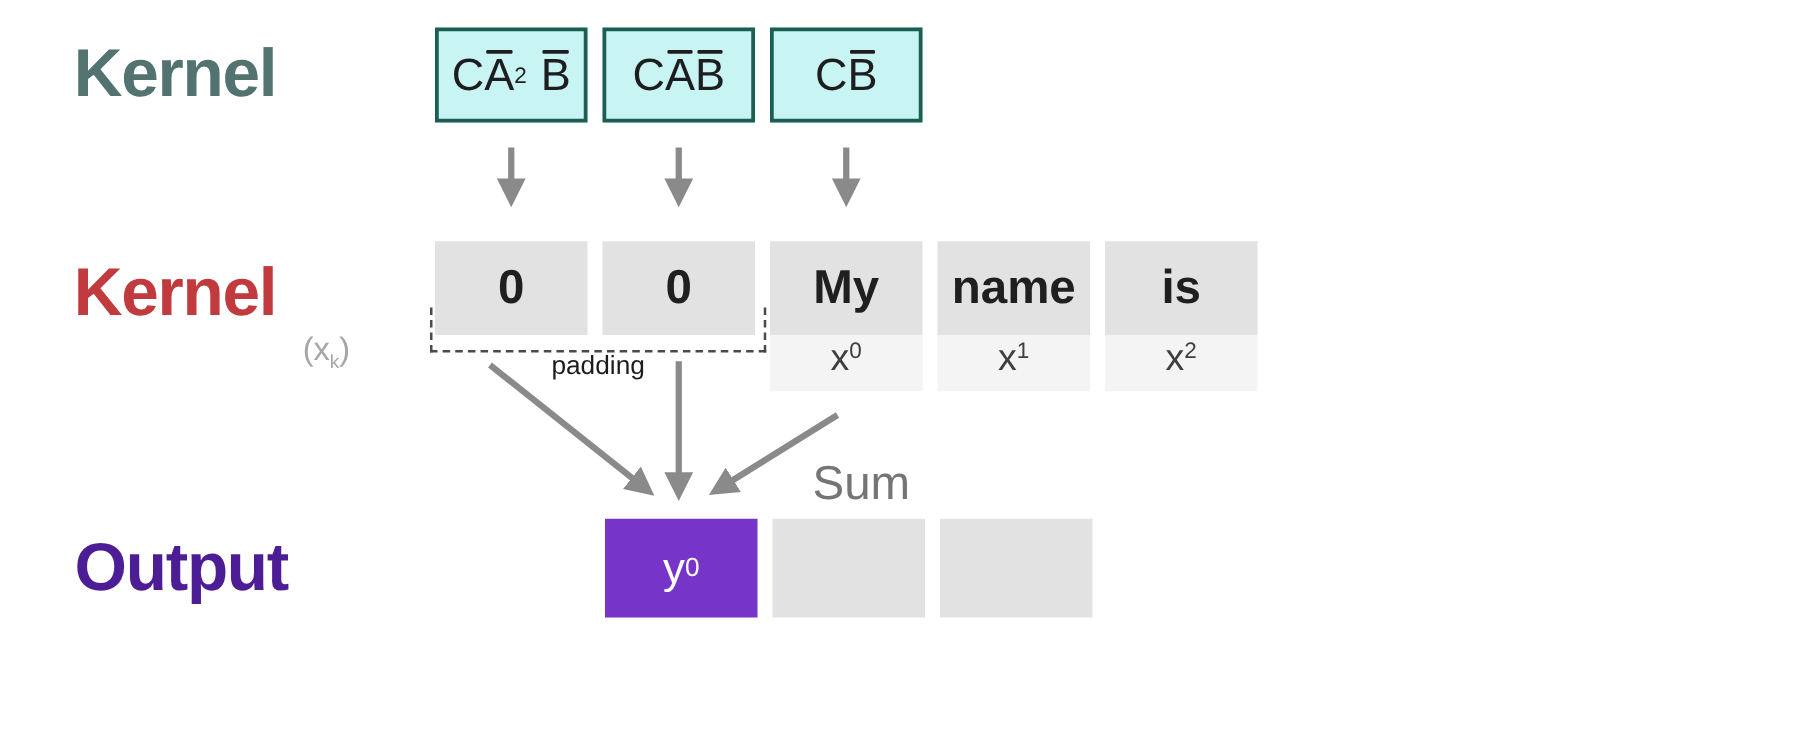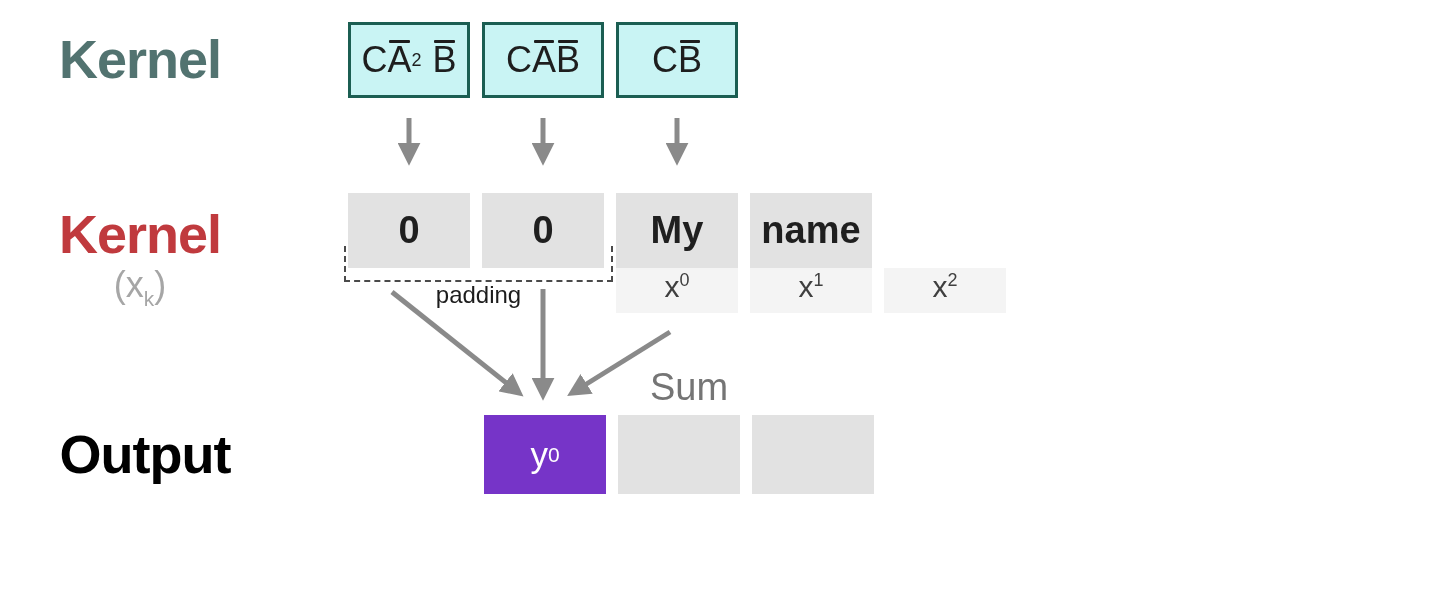--- a/index.html
+++ b/index.html
@@ -7,22 +7,22 @@
   body { font-family:"Liberation Sans","DejaVu Sans",sans-serif; }
   .canvas { position:relative; width:1364px; height:600px; background:#ffffff; overflow:hidden; }
 
   .arrow-layer { position:absolute; left:0; top:0; width:1456px; height:600px; pointer-events:none; }
 
   
   .side-col { position:absolute; left:0; width:280px; text-align:center; }
   .big-label { font-size:54px; font-weight:bold; letter-spacing:-1px; }
   .kernel-label { top:28px; color:#527370; }
   .input-label  { top:203px; color:#c03a3e; }
-  .output-label { top:423px; color:#000000;padding-left:10px; }
-  .sub-var-label { position:absolute; left:0; width:280px; text-align:center; color:#a6a6a6; font-size:36px; }
+  .output-label { top:423px; color:#4c1d95;padding-left:10px; }
+  .sub-var-label { position:absolute; left:0; width:280px; text-align:right; color:#a6a6a6; font-size:26px; }
   .xk-label { top:264px; }
   .yk-label { top:484px; }
   .sub-var-label .sub { font-size:0.58em; vertical-align:-0.45em; }
 
   
   .cell { position:absolute; width:122px; height:75px; background:#e2e2e2;
           display:flex; align-items:center; justify-content:center;
           font-size:38px; font-weight:600; color:#1f1f1f; }
 
   
@@ -36,21 +36,21 @@
 
   
   .subcell { position:absolute; top:268px; width:122px; height:45px; background:#f4f4f4;
              display:flex; align-items:flex-start; justify-content:center;
              font-size:30px; color:#3f3f3f; padding-top:2px; }
   .subcell .sub, .pcell .sub { font-size:0.6em; vertical-align:-0.4em; }
 
   .pad-bracket { position:absolute; left:344px; top:246px; width:269px; height:36px;
                  border-left:2px dashed #4a4a4a; border-right:2px dashed #4a4a4a; border-bottom:2px dashed #4a4a4a; }
   .pad-label { position:absolute; left:344px; top:281px; width:269px; text-align:center;
-               font-size:24px; color:#1c1c1c; }
+               font-size:21px; color:#1c1c1c; }
 
   .gray-note { position:absolute; color:#757575; font-size:38px; }
   .multiply-note { left:703px; top:121px; }
   .sum-note { left:650px; top:366px;text-align:right; }
 
   
   .ocell { top:415px; height:79px; font-weight:400; }
   .purple-cell { background:#7634c8; color:#ffffff; font-size:35px; }
   .purple-cell .sub { font-size:0.6em; vertical-align:-0.4em; }
 
@@ -99,20 +99,21 @@
   <div class="kbox" style="left:616px">
       <span>C</span>
       <span class="ov">B</span>
     </div>
 
 
   <div class="cell" style="left:348px; top:193px">0</div>
   <div class="cell" style="left:482px; top:193px">0</div>
   <div class="cell" style="left:750px; top:193px">name</div>
   <div class="cell" style="left:616px; top:193px">My</div>
+  <div class="cell" style="left:884px; top:193px">is</div>
 
   <div class="subcell" style="left:616px">
       <span>x</span>
       <span class="sub">0</span>
     </div>
   <div class="subcell" style="left:750px">
       <span>x</span>
       <span class="sub">1</span>
     </div>
   <div class="subcell" style="left:884px">

